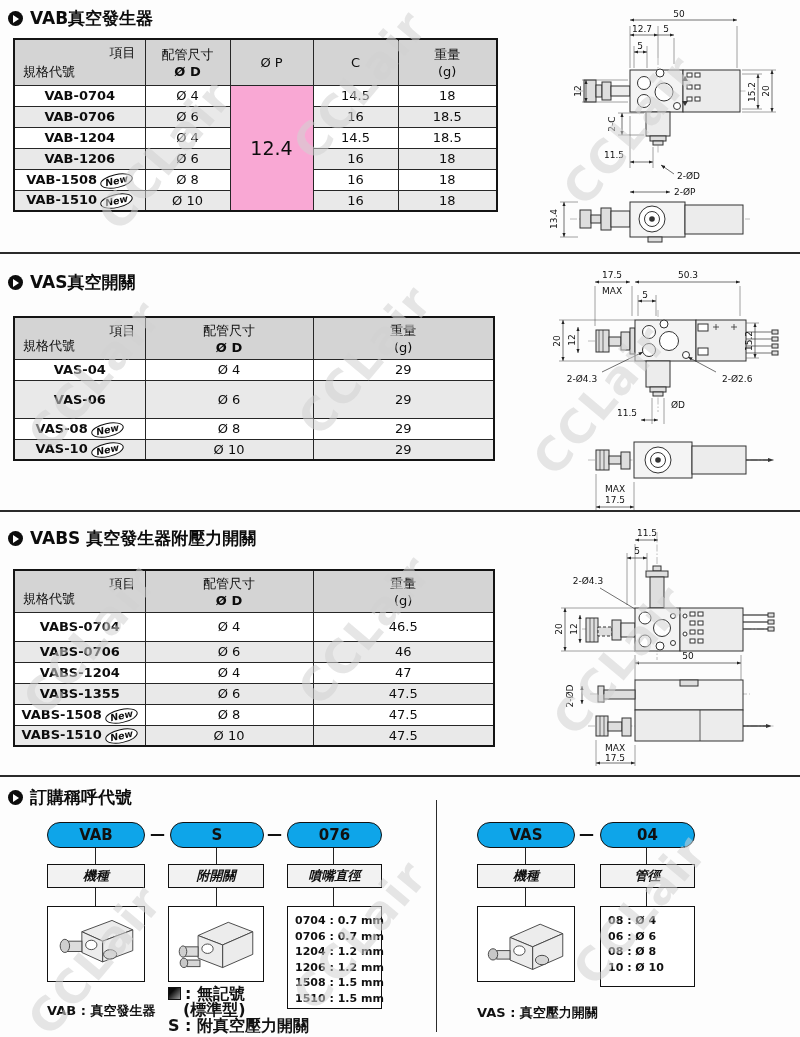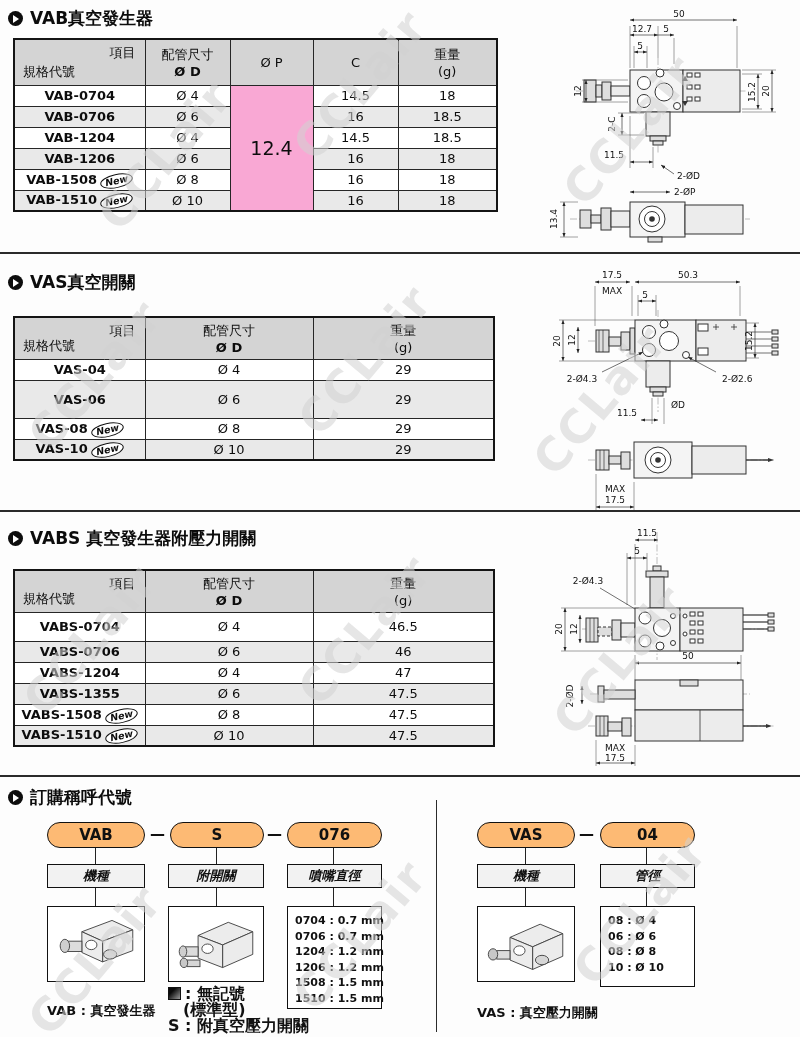--- a/index.html
+++ b/index.html
@@ -39,21 +39,21 @@
   svg.dwg{position:absolute;z-index:2;}
   .dwg text{font-size:9px;fill:#111;}
   .dwg .bd{fill:#ececec;stroke:#333;stroke-width:1;}
   .dwg .bd3{fill:#f4f4f4;stroke:#333;stroke-width:1;}
   .dwg .bd2{fill:#dedede;stroke:#333;stroke-width:1;}
   .dwg .wh{fill:#fff;stroke:#333;stroke-width:1;}
   .dwg .dim{stroke:#333;stroke-width:.7;fill:none;}
   .dwg .ext{stroke:#555;stroke-width:.55;}
   .dwg .cl{stroke:#888;stroke-width:.55;stroke-dasharray:7 2 1.5 2;fill:none;}
   
-  .pill{position:absolute;height:24px;border:1.6px solid #111;border-radius:13px;background:#fdba74;
+  .pill{position:absolute;height:24px;border:1.6px solid #111;border-radius:13px;background:#0ea5e9;
         display:flex;align-items:center;justify-content:center;font-weight:bold;font-size:15px;z-index:3;text-align:center;}
   .obox{position:absolute;height:22px;border:1.3px solid #111;background:#f2f2f2;
         display:flex;align-items:center;justify-content:center;font-weight:bold;font-size:13px;z-index:3;font-style:italic;}
   .conn{position:absolute;width:0;border-left:1.4px solid #222;z-index:2;}
   .dash{position:absolute;font-weight:bold;font-size:15px;z-index:3;}
   .imgbox{position:absolute;border:1.3px solid #111;background:#fff;z-index:3;
           display:flex;align-items:center;justify-content:center;}
   .listbox{position:absolute;border:1.3px solid #111;background:#fff;z-index:3;
            padding:6px 7px;font-weight:bold;font-size:11px;line-height:15.5px;white-space:nowrap;}
   .cap{position:absolute;font-weight:bold;font-size:13px;z-index:3;margin-top:16px;}

